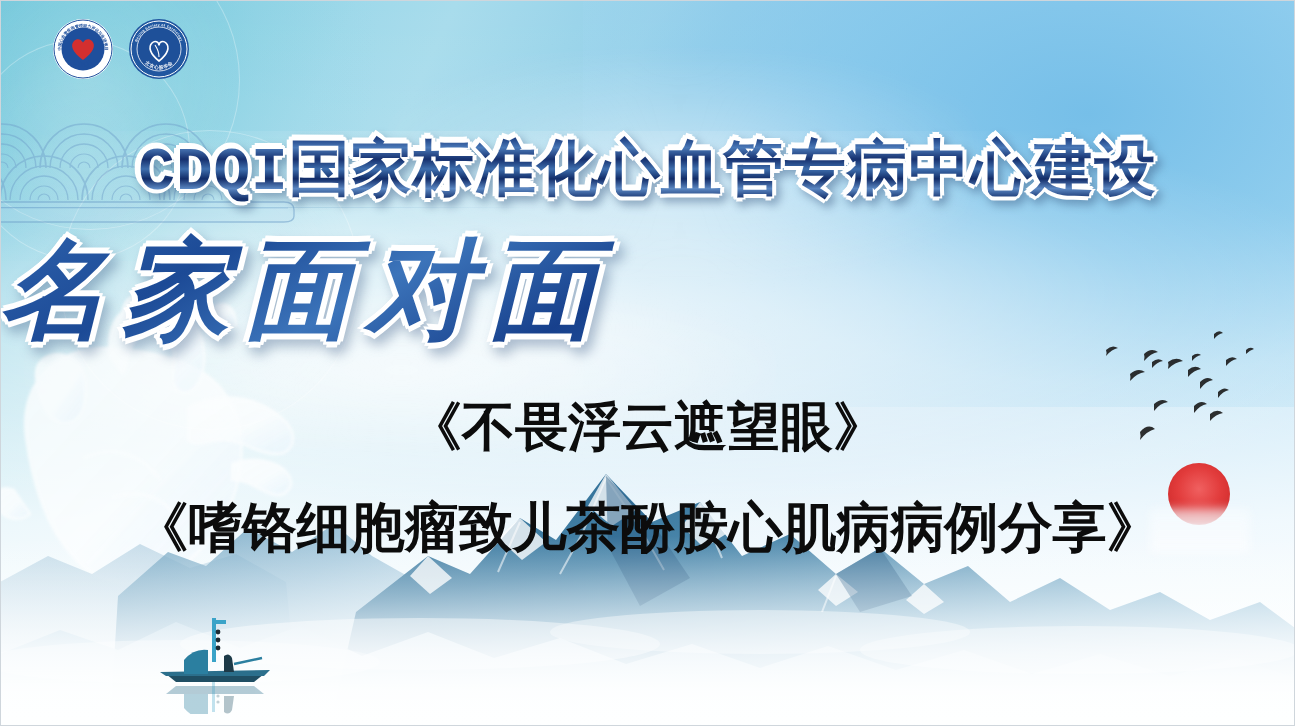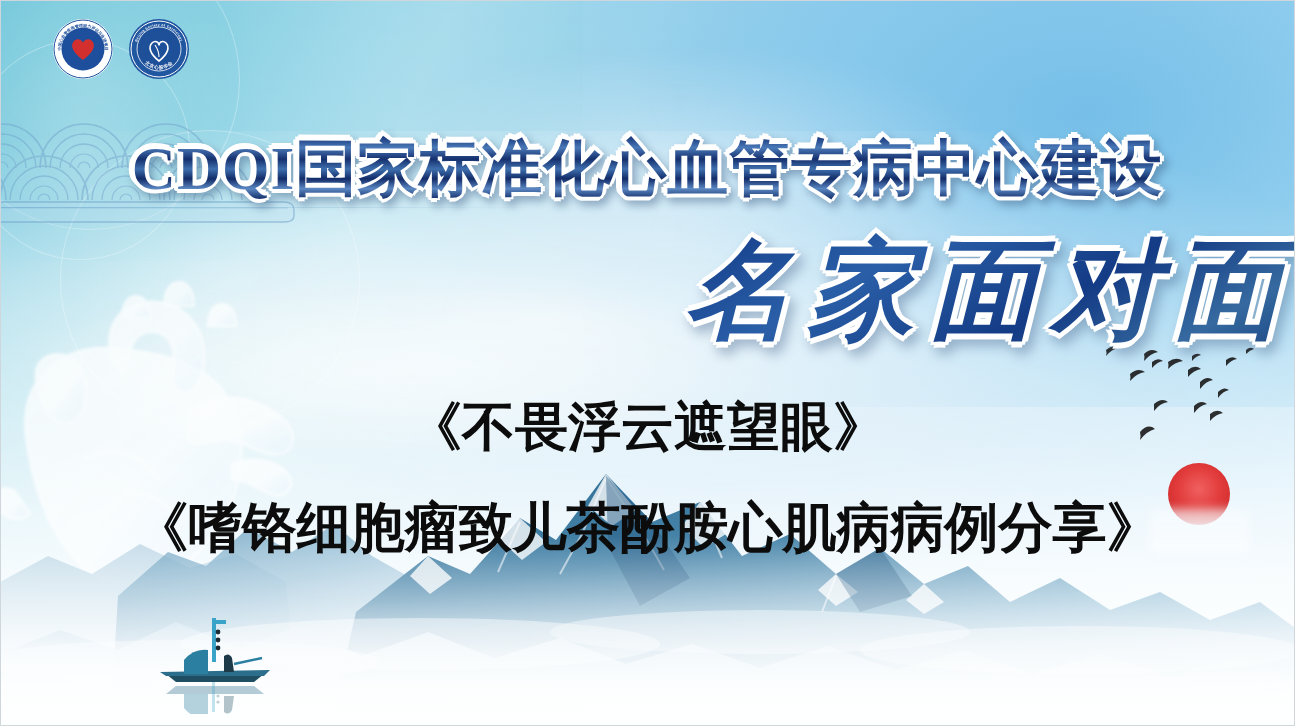--- a/index.html
+++ b/index.html
@@ -123,38 +123,38 @@
 
   
   .logos { position:absolute; left:52px; top:18px; display:flex; gap:14px; align-items:center; }
   .logo { width:62px; height:62px; }
 
   
   .title-main {
     position:absolute; left:0; top:128px; width:100%;
     text-align:center;
     font-size:61px; font-weight:bold; letter-spacing:1px;
-    font-family:Liberation Serif, serif;
+    font-family:Liberation Mono, monospace;
     background:linear-gradient(to bottom,
       #2a4f91 0%, #1c3d80 12%, #4a79b8 24%, #16306e 38%,
       #3f6fae 50%, #122c68 62%, #5b87c2 74%, #17336f 86%, #0f2a63 100%);
     -webkit-background-clip:text; background-clip:text;
     color:transparent; -webkit-text-fill-color:transparent;
     filter:drop-shadow(2.5px 2.5px 0 #ffffff)
            drop-shadow(-2.5px -2.5px 0 #ffffff)
            drop-shadow(2.5px -2.5px 0 #ffffff)
            drop-shadow(-2.5px 2.5px 0 #ffffff)
            drop-shadow(4px 5px 4px rgba(60,90,130,0.45));
     white-space:nowrap;
   }
 
   
   .calligraphy {
     position:absolute; left:0; top:218px; width:100%;
-    text-align:right;
+    text-align:left;
     font-family:"Liberation Serif", serif;
     font-size:108px; font-weight:bold;
     font-style:italic;
     letter-spacing:14px;
     background:linear-gradient(150deg,
       #2f63ad 0%, #1c4a96 18%, #3c74ba 32%, #17408c 48%,
       #2a5fa8 62%, #143b85 78%, #35699f 90%, #16407f 100%);
     -webkit-background-clip:text; background-clip:text;
     color:transparent; -webkit-text-fill-color:transparent;
     filter:drop-shadow(3px 3px 0 #ffffff)

